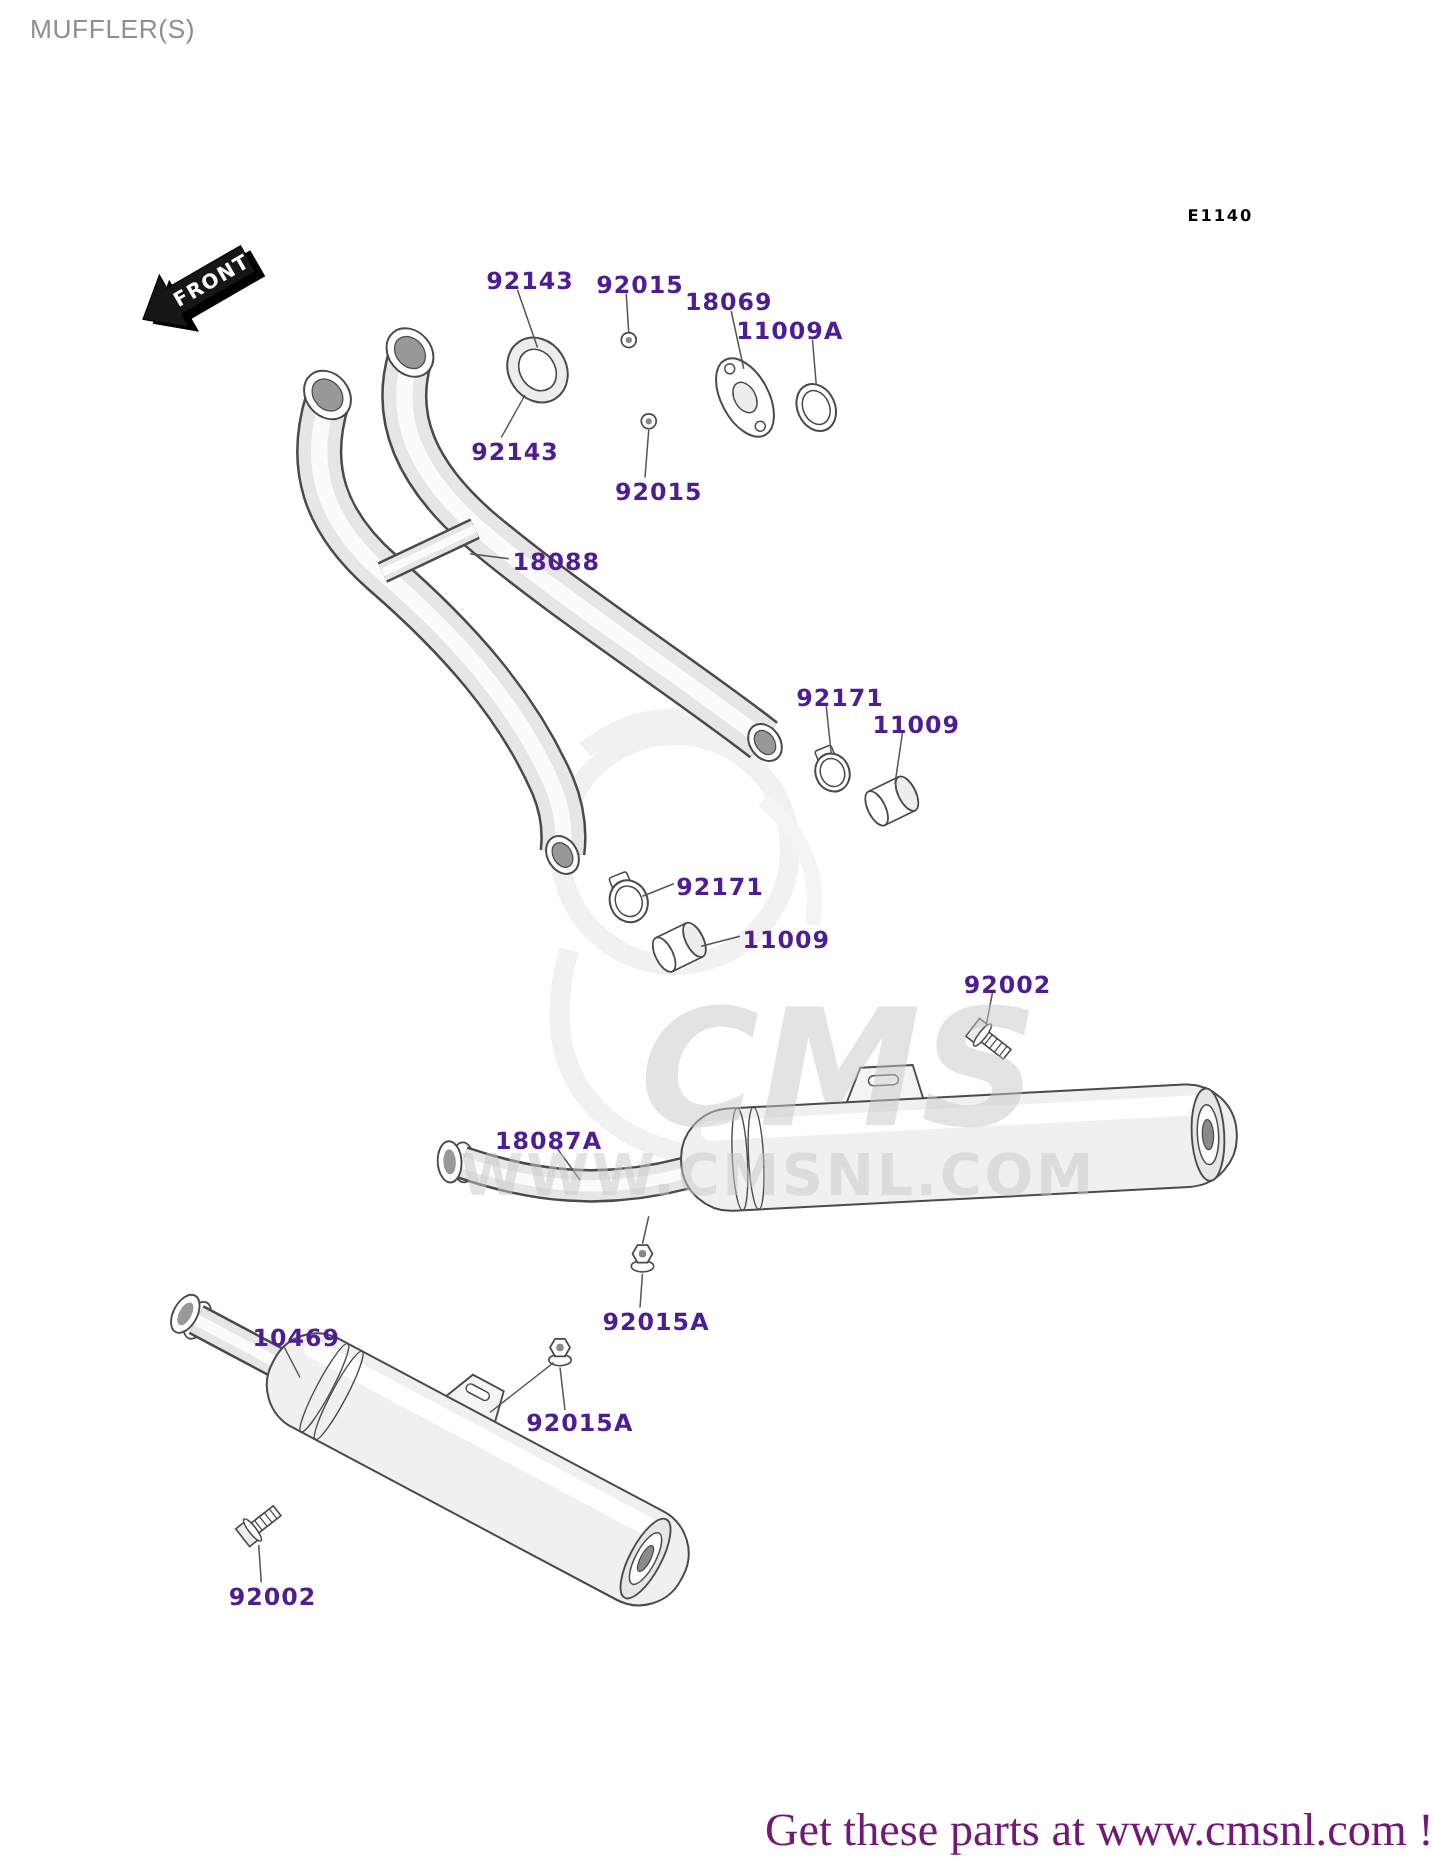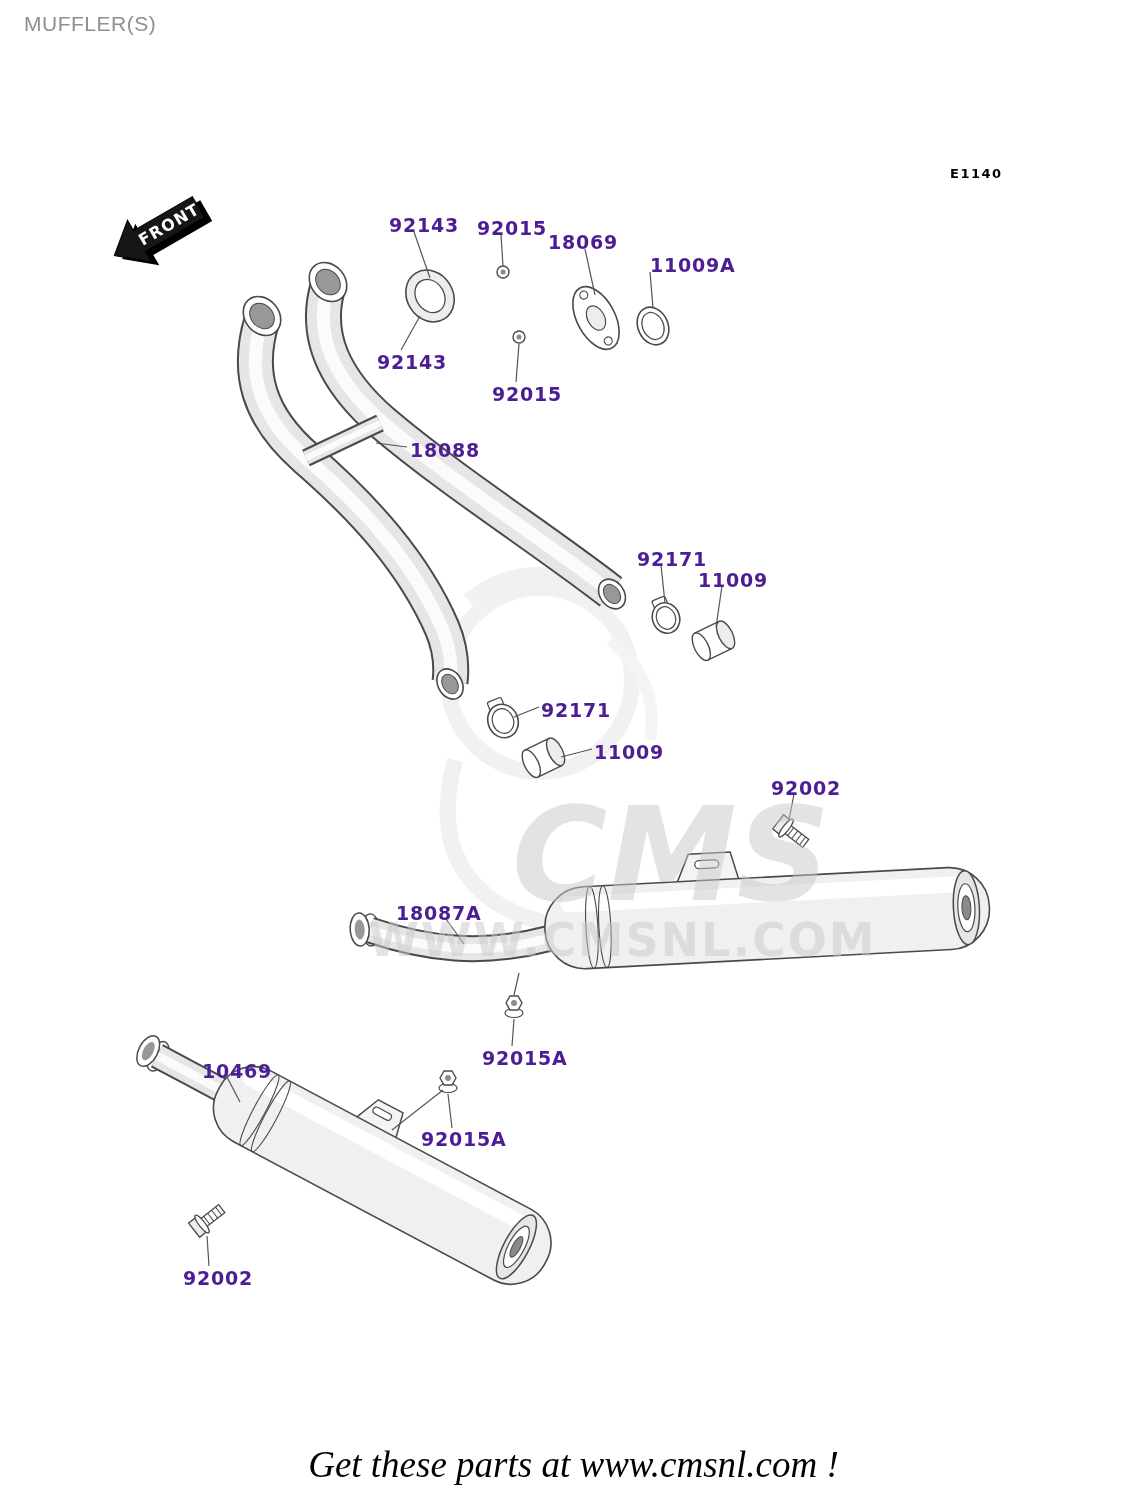--- a/index.html
+++ b/index.html
@@ -21,23 +21,23 @@
   }
   svg.diagram{position:absolute;left:0;top:0;}
   svg text{font-family:"DejaVu Sans", sans-serif;}
   .part-label{
     position:absolute;
     font-size:19px;font-weight:bold;color:#4c1d95;
     letter-spacing:.8px;white-space:nowrap;cursor:pointer;
   }
   .footer-cta{
     position:absolute;left:0;top:1443px;width:100%;
-    text-align:center;
+    text-align:right;
     font-family:"Liberation Serif", serif;
-    font-size:37px;color:#000000;cursor:pointer;font-style:italic;
+    font-size:37px;color:#701a75;cursor:pointer;
   }
 </style>
 </head>
 <body>
 
 <div class="page">
 
   <div class="page-title">MUFFLER(S)</div>
   <div class="diagram-code">E1140</div>
 
@@ -226,21 +226,21 @@
 
     <g opacity="0.5">
       <text x="512" y="900" font-size="130" font-weight="bold" font-style="italic" fill="#c9c9c9">CMS</text>
       <text x="368" y="956" font-size="46" font-weight="bold" fill="#c9c9c9" letter-spacing="2">WWW.CMSNL.COM</text>
     </g>
   </svg>
 
   <div class="part-label" style="left:389px;top:214px">92143</div>
   <div class="part-label" style="left:477px;top:217px">92015</div>
   <div class="part-label" style="left:548px;top:231px">18069</div>
-  <div class="part-label" style="left:650px;top:254px">11009A</div>
+  <div class="part-label" style="left:589px;top:254px">11009A</div>
   <div class="part-label" style="left:377px;top:351px">92143</div>
   <div class="part-label" style="left:492px;top:383px">92015</div>
   <div class="part-label" style="left:410px;top:439px">18088</div>
   <div class="part-label" style="left:637px;top:548px">92171</div>
   <div class="part-label" style="left:698px;top:569px">11009</div>
   <div class="part-label" style="left:541px;top:699px">92171</div>
   <div class="part-label" style="left:594px;top:741px">11009</div>
   <div class="part-label" style="left:771px;top:777px">92002</div>
   <div class="part-label" style="left:396px;top:902px">18087A</div>
   <div class="part-label" style="left:482px;top:1047px">92015A</div>

